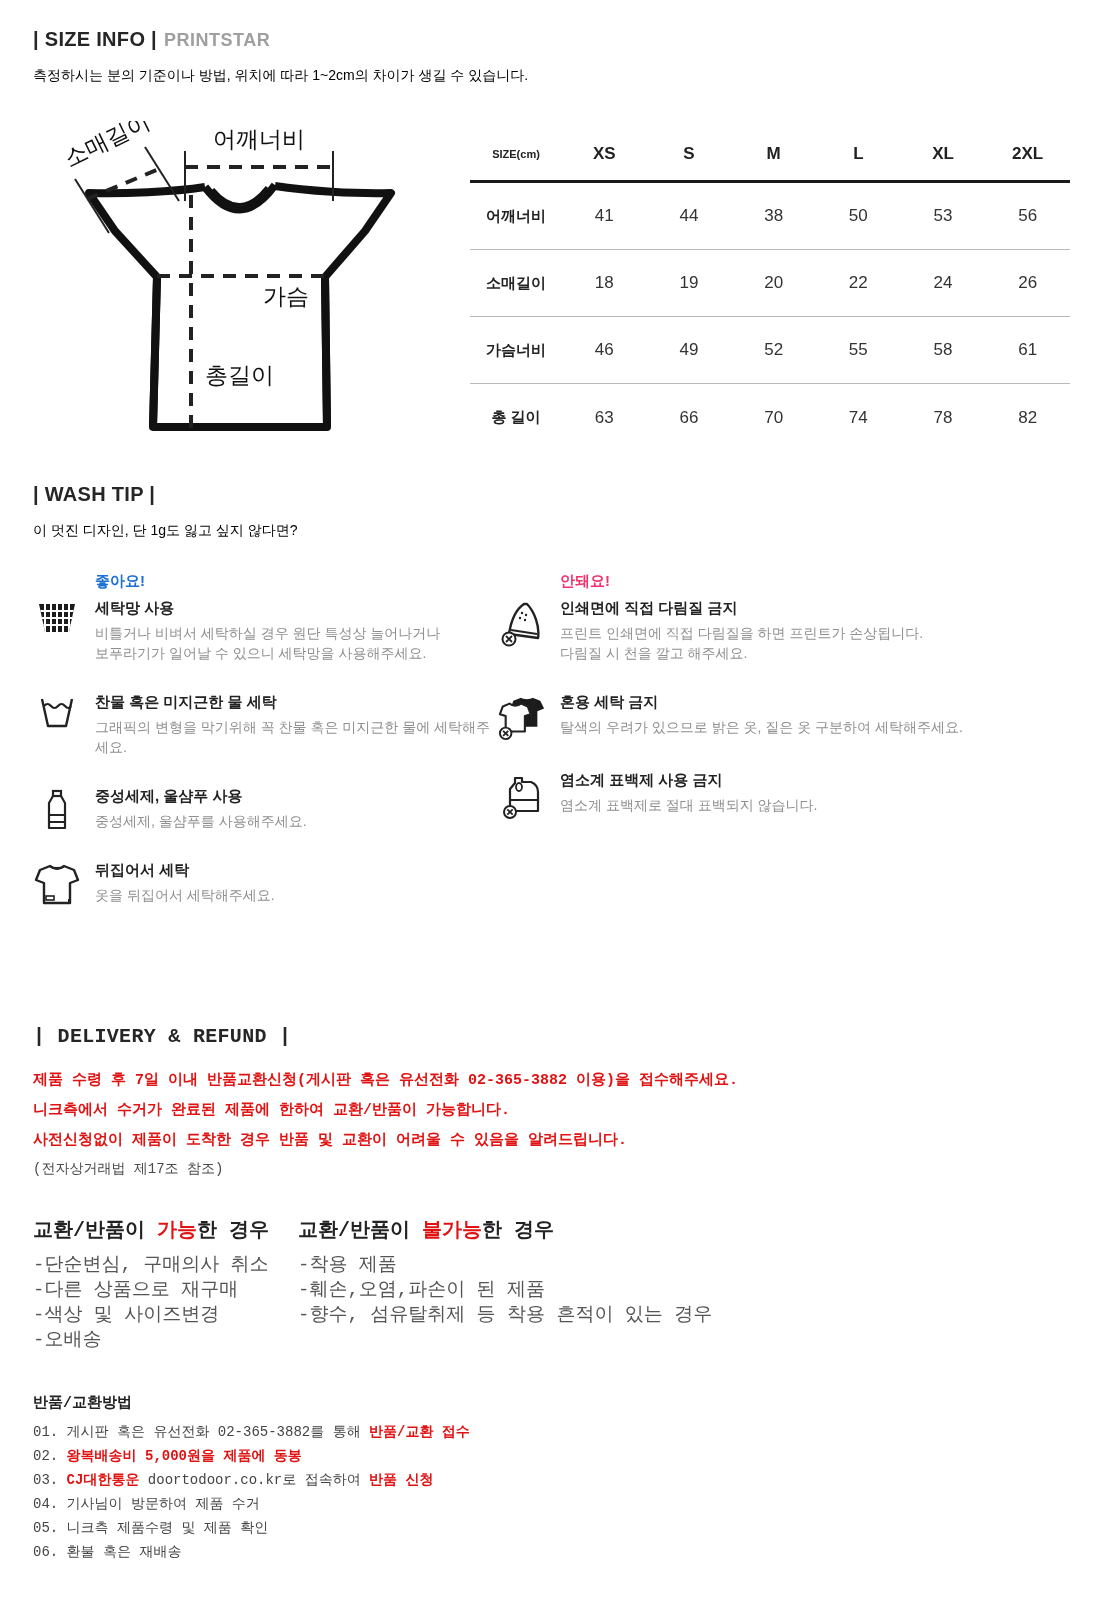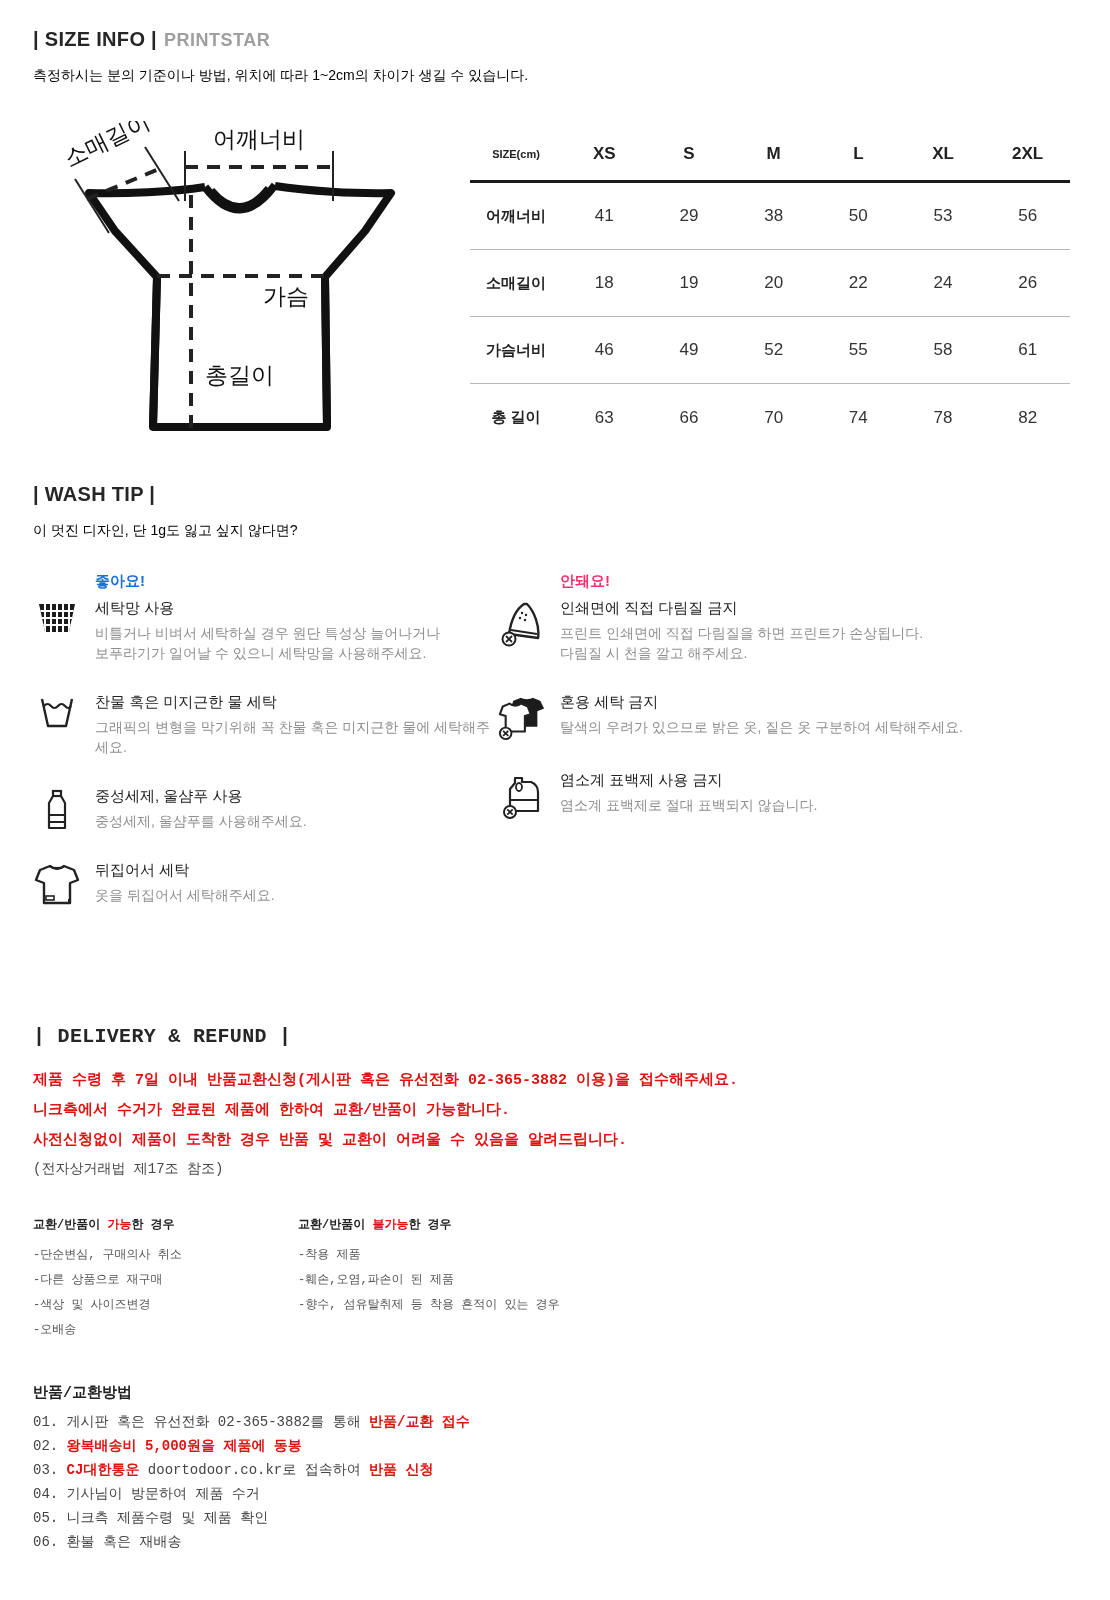--- a/index.html
+++ b/index.html
@@ -31,34 +31,34 @@
   .wash { margin-top:26px; }
   .wash-cols { display:flex; margin-top:32px; }
   .wash-col-good { width:465px; flex:0 0 465px; }
   .wash-col-bad { flex:1; }
   .wash-label { font-size:15px; font-weight:800; margin-left:62px; margin-bottom:8px; }
   .wash-label.good { color:#1c6fd4; }
   .wash-label.bad { color:#f2326e; }
   .wash-item { display:flex; margin-bottom:30px; }
   .wash-icon { width:48px; flex:0 0 48px; display:flex; justify-content:center; padding-top:2px; }
   .wash-txt { margin-left:14px; }
-  .wash-item-title { font-size:15px; font-weight:400; color:#222; }
+  .wash-item-title { font-size:15px; font-weight:700; color:#222; }
   .wash-item-desc { font-size:14px; color:#8f8f8f; line-height:20px; margin-top:5px; white-space:pre-line; }
 
   
   .delivery { margin-top:88px;font-family:Liberation Mono, monospace; }
   .red { color:#e01212; }
   .red-b { color:#e01212; font-weight:700; }
   .intro { margin-top:18px; }
   .intro p { font-size:15px; font-weight:700; color:#e01212; line-height:30px; }
   .intro-note { font-size:14px; color:#4a4a4a; margin-top:4px; }
   .ex-cols { display:flex; margin-top:38px; }
   .ex-col-l { width:265px; flex:0 0 265px; }
-  .ex-head { font-size:12px; font-weight:800; color:#222; margin-bottom:10px; }
-  .ex-item { font-size:12px; color:#555; line-height:25px; }
+  .ex-head { font-size:20px; font-weight:800; color:#222; margin-bottom:10px; }
+  .ex-item { font-size:19px; color:#555; line-height:25px; }
   .methods { margin-top:40px; }
   .blk-title { font-size:15px; font-weight:800; color:#222; }
   .methods p { font-size:14px; color:#444; line-height:24px; }
   .methods .blk-title { margin-bottom:8px; }
   .caution { margin-top:44px; }
   .caution .blk-title { margin-bottom:8px; }
 
   svg text { font-family:"Liberation Sans","DejaVu Sans",sans-serif; }
 </style>
 </head>
@@ -109,21 +109,21 @@
           <div>XS</div>
           <div>S</div>
           <div>M</div>
           <div>L</div>
           <div>XL</div>
           <div>2XL</div>
         </div>
         <div class="t-row t-body">
           <div class="t-label">어깨너비</div>
           <div>41</div>
-          <div>29</div>
+          <div>44</div>
           <div>38</div>
           <div>50</div>
           <div>53</div>
           <div>56</div>
         </div>
         <div class="t-row t-body">
           <div class="t-label">소매길이</div>
           <div>18</div>
           <div>19</div>
           <div>20</div>

